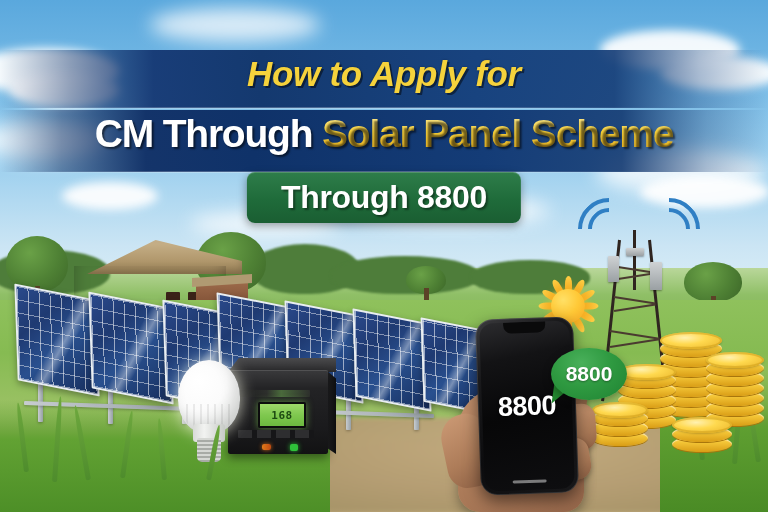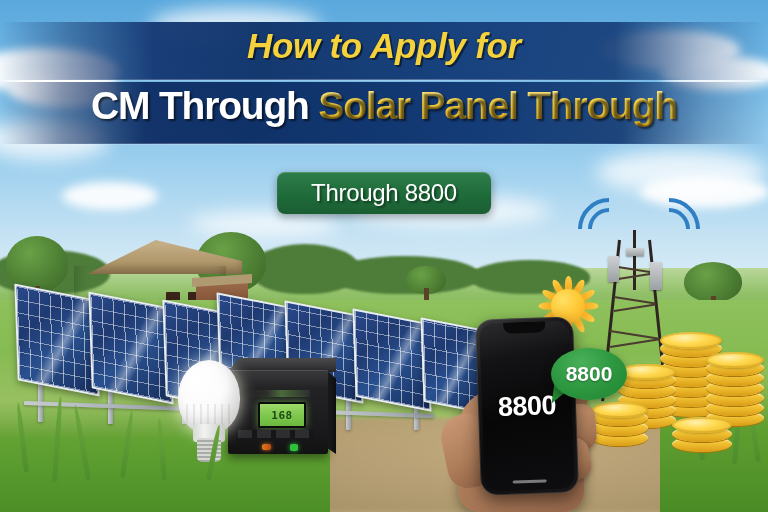--- a/index.html
+++ b/index.html
@@ -157,21 +157,21 @@
   .bubble{position:absolute;left:551px;top:348px;width:76px;height:52px;border-radius:50%;
        background:radial-gradient(ellipse at 40% 28%,#49b05a 0%,#2f9a41 45%,#1f8232 100%);
        display:flex;align-items:center;justify-content:center;
        box-shadow:0 3px 9px rgba(0,0,0,.35);}
   .bubble span{font-size:21px;font-weight:bold;color:#fff;text-shadow:0 1px 2px rgba(0,0,0,.35);}
   .bubble-tail{position:absolute;left:553px;top:383px;width:0;height:0;
        border-top:22px solid #23882f;border-right:20px solid transparent;
        transform:rotate(8deg);}
 
   
-  .banner{position:absolute;left:0;top:22px;width:766px;height:130px;}
+  .banner{position:absolute;left:0;top:50px;width:766px;height:130px;}
   .band{position:absolute;left:0;width:768px;
        background:linear-gradient(90deg,
           rgba(17,49,104,0) 0%,
           rgba(17,49,104,.45) 9%,
           rgba(18,52,112,.93) 20%,
           #14396f 34%,
           #18437f 62%,
           rgba(22,62,120,.92) 80%,
           rgba(24,68,128,.35) 91%,
           rgba(24,68,128,0) 100%);}
@@ -197,21 +197,21 @@
        font-size:39px;font-weight:bold;letter-spacing:-1.2px;white-space:nowrap;}
   .line2 .w{color:#ffffff;text-shadow:2px 2px 2px rgba(0,0,0,.55);}
   .line2 .y{color:#f3cf3d;text-shadow:2px 2px 2px rgba(0,0,0,.55);
        background:linear-gradient(180deg,#fff0a6 0%,#f6d03c 45%,#e5ad1e 100%);
        -webkit-background-clip:text;background-clip:text;-webkit-text-fill-color:transparent;}
 
   .badge{position:absolute;left:50%;top:172px;transform:translateX(-50%);
        background:linear-gradient(180deg,#2e7d4a 0%,#1f6b3a 55%,#1a5e32 100%);
        border-radius:8px;padding:7px 34px;
        box-shadow:0 3px 8px rgba(0,0,0,.35),inset 0 1px 0 rgba(255,255,255,.18);}
-  .badge span{font-size:24px;font-weight:normal;color:#fff;letter-spacing:-.3px;
+  .badge span{font-size:32px;font-weight:bold;color:#fff;letter-spacing:-.3px;
        text-shadow:2px 2px 2px rgba(0,0,0,.4);}
 </style>
 </head>
 <body>
 
 <div class="stage">
 
   <div class="sky"></div>
 
   <div class="cloud" style="left:-30px;top:48px;width:150px;height:46px;"></div>
@@ -438,21 +438,21 @@
 
   <div class="banner">
     <div class="band one"></div>
     <div class="band two"></div>
     <div class="band-div"></div>
     <div class="band-div bot"></div>
 
     <div class="line1">How to Apply for</div>
 
     <div class="line2">
-      <span class="w">CM Through </span><span class="y">Solar Panel Through</span>
+      <span class="w">CM Through </span><span class="y">Solar Panel Scheme</span>
     </div>
   </div>
 
   <div class="badge">
     <span>Through 8800</span>
   </div>
 
 </div>
 
 </body></html>

